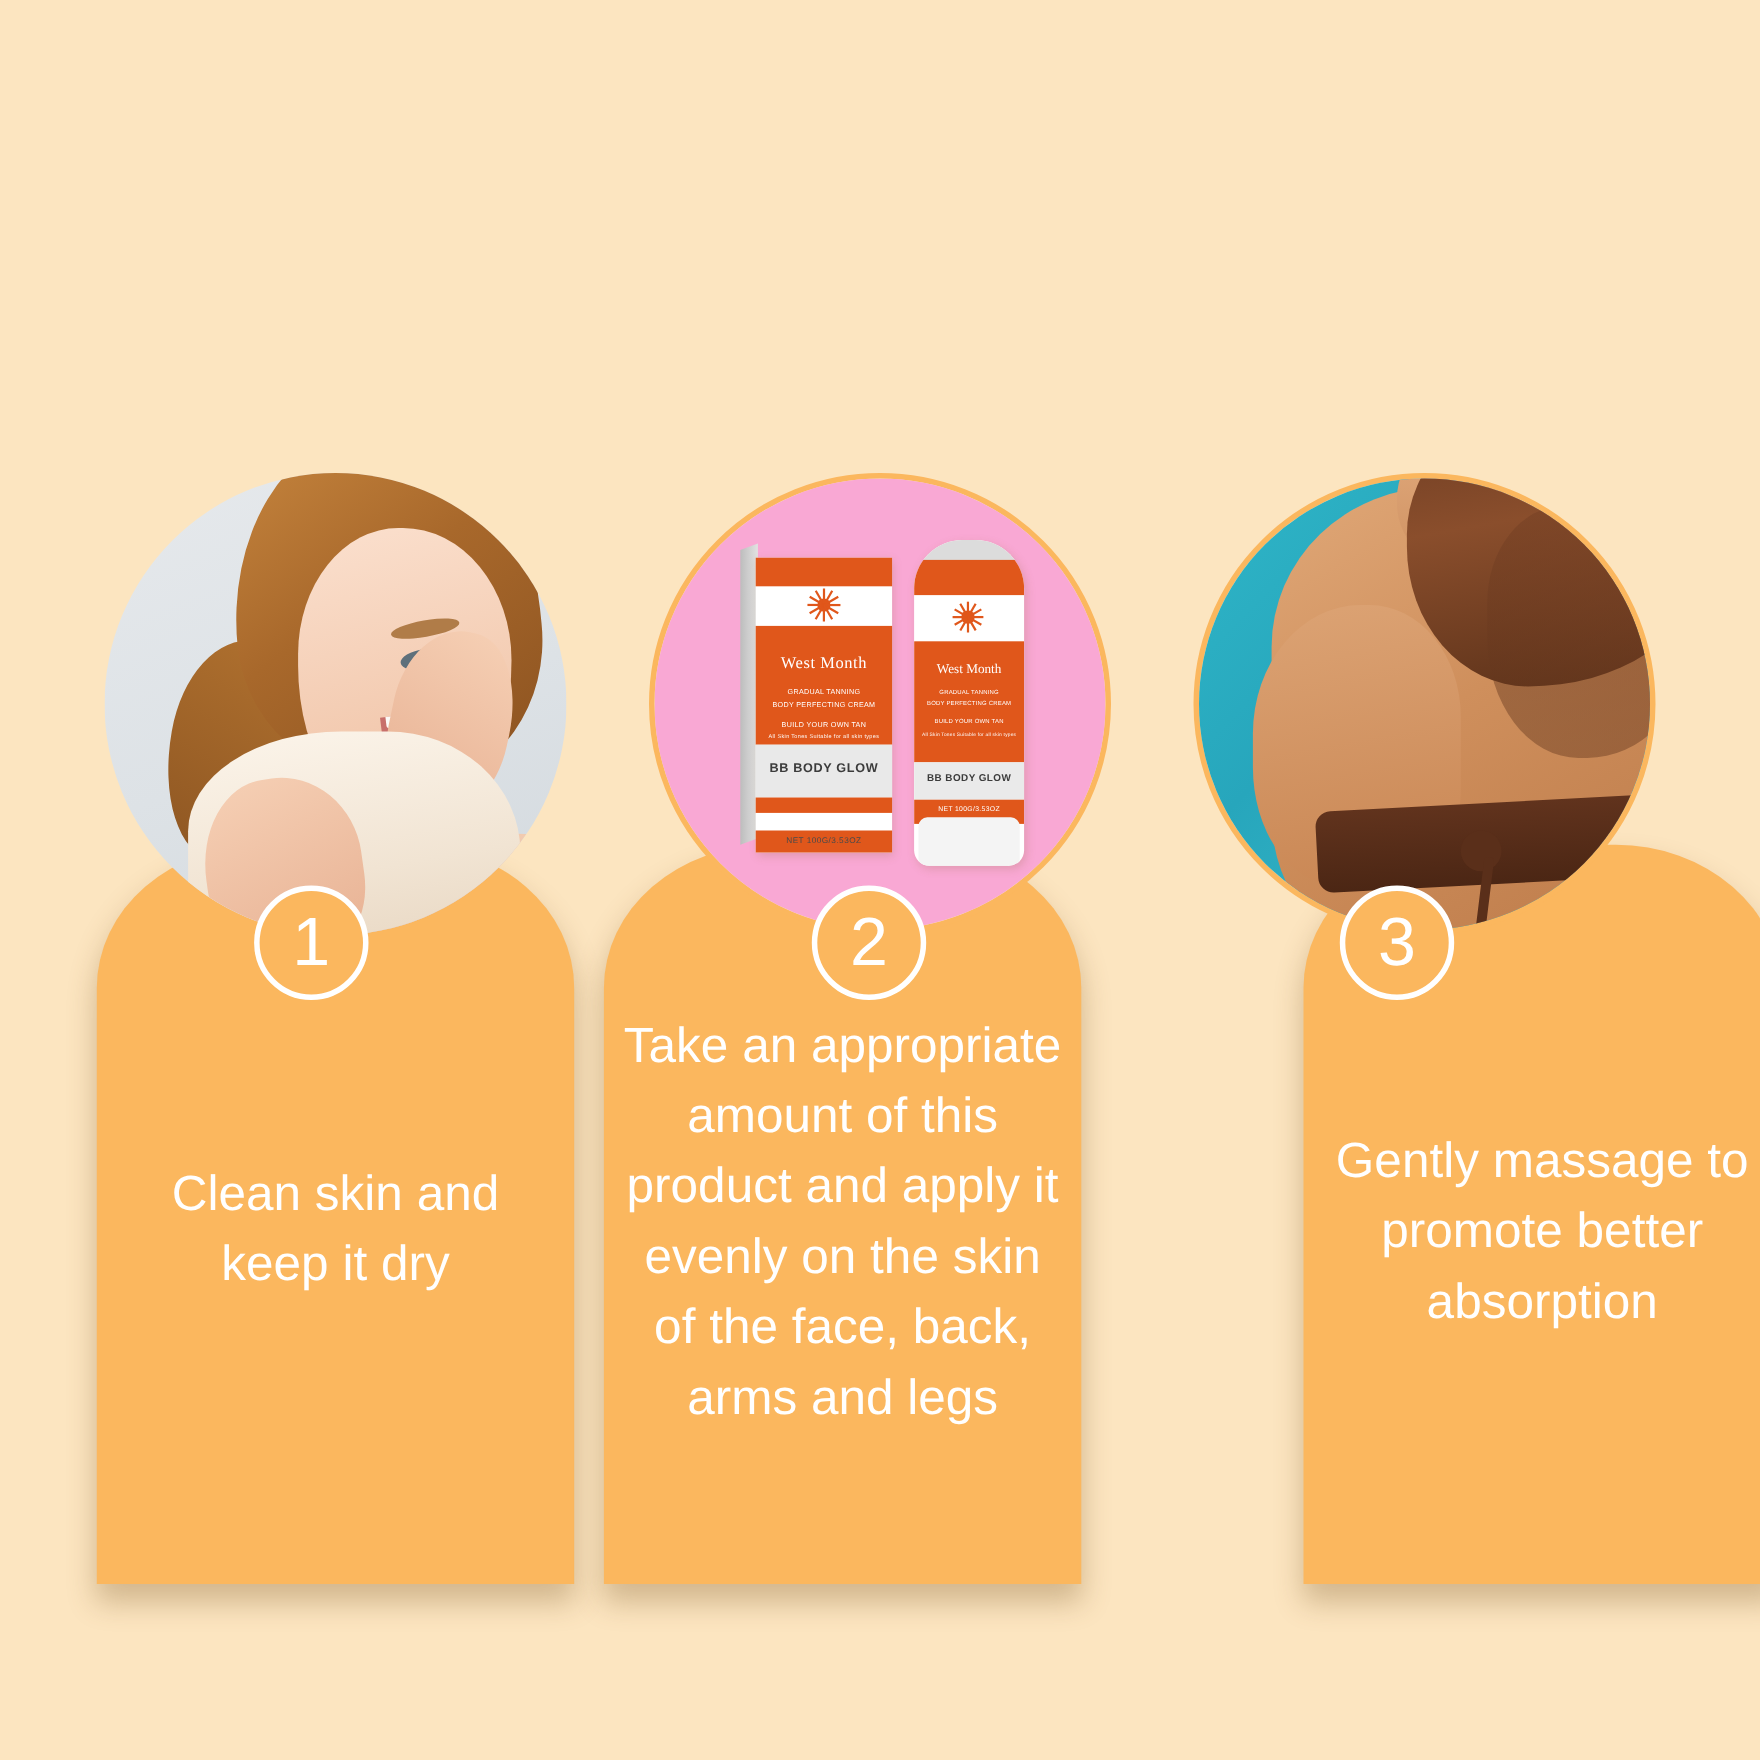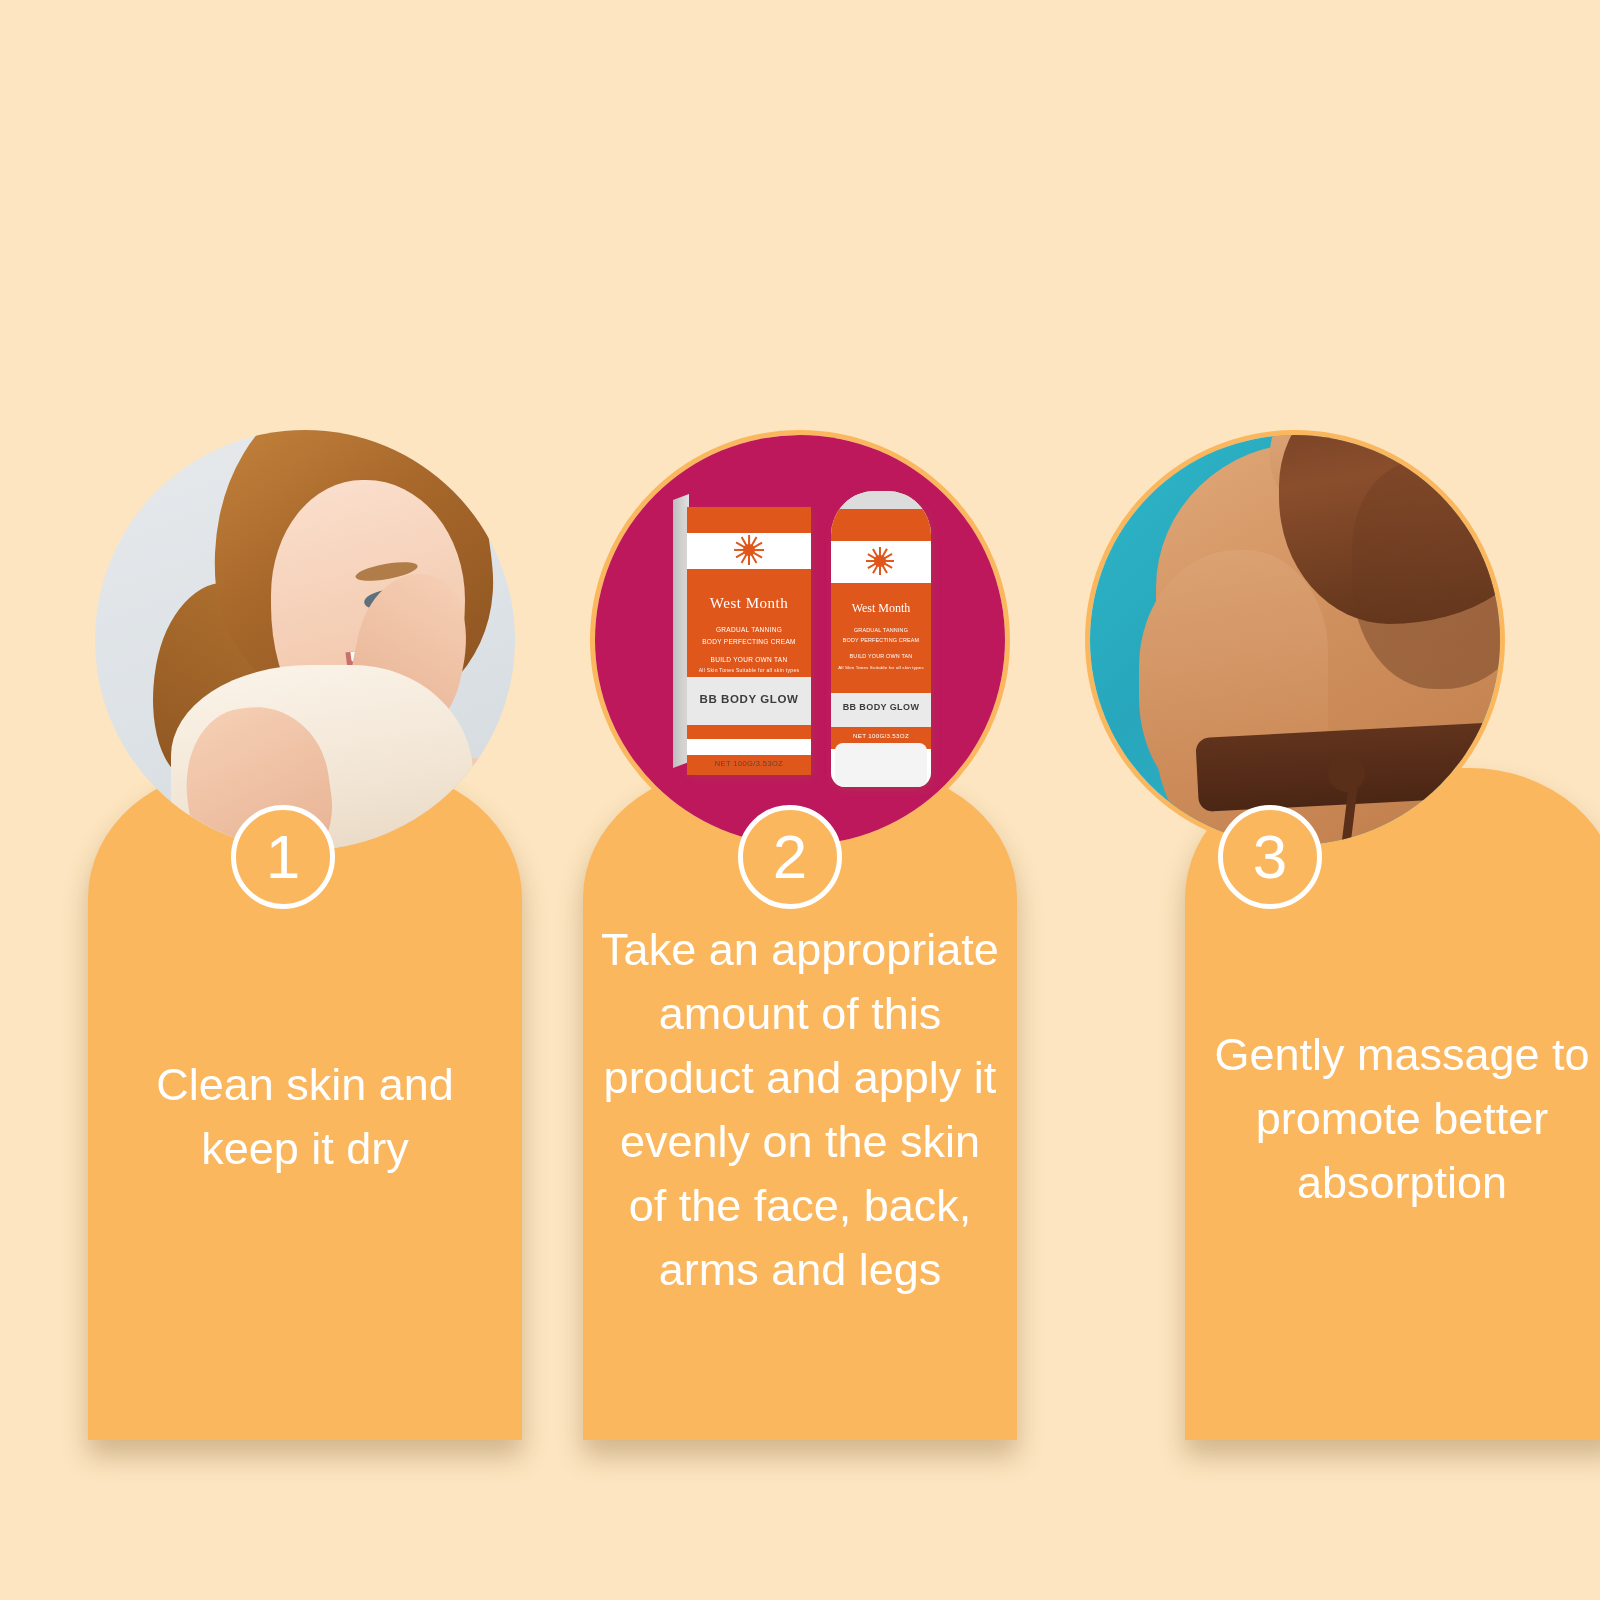--- a/index.html
+++ b/index.html
@@ -34,21 +34,21 @@
 
   .card{
     position:absolute;
     top:768px;
     width:434px;
     height:672px;
     background:#FBB75E;
     box-shadow:0 16px 26px rgba(120,85,35,0.32);
   }
   .card.c1{ left:88px; border-top-left-radius:150px 130px; border-top-right-radius:150px 130px; }
-  .card.c2{ left:583px; border-top-left-radius:150px 130px; border-top-right-radius:150px 130px; }
+  .card.c2{ left:549px; border-top-left-radius:150px 130px; border-top-right-radius:150px 130px; }
   .card.c3{ left:1142px; border-top-left-radius:150px 130px; border-top-right-radius:150px 130px;margin-left:43px; }
 
   
   .caption{
     position:absolute;
     left:18px; right:18px;
     color:#FFFFFF;
     text-align:center;
     font-size:45px;
     line-height:64px;
@@ -160,21 +160,21 @@
   .p3-knot{
     position:absolute; left:58%; top:78%; width:9%; height:9%;
     background:#5A2F1A; border-radius:50%;
   }
   .p3-str{
     position:absolute; left:62%; top:84%; width:2.2%; height:22%;
     background:#5A2F1A; transform:rotate(7deg); border-radius:3px;
   }
 
   
-  .prod{ position:absolute; inset:0; background:#be185d; }
+  .prod{ position:absolute; inset:0; background:#f9a8d4; }
 
   .box{
     position:absolute; left:92px; top:72px; width:124px; height:268px;
     background:#FFFFFF;
     box-shadow:2px 3px 8px rgba(140,100,50,.22);
   }
   .box-side{
     position:absolute; left:78px; top:62px; width:16px; height:268px;
     background:linear-gradient(90deg,#BDBDBD,#E2E2E2);
     transform:skewY(-20deg);

